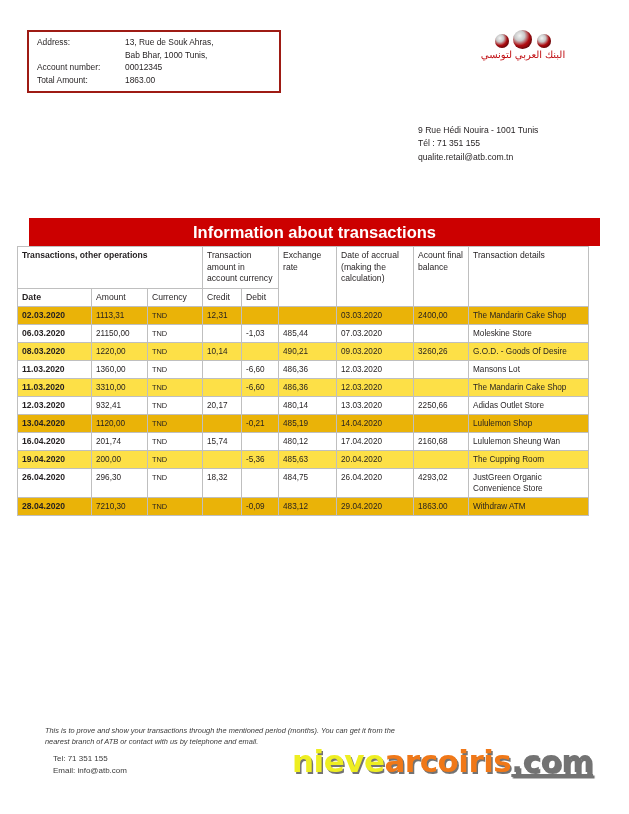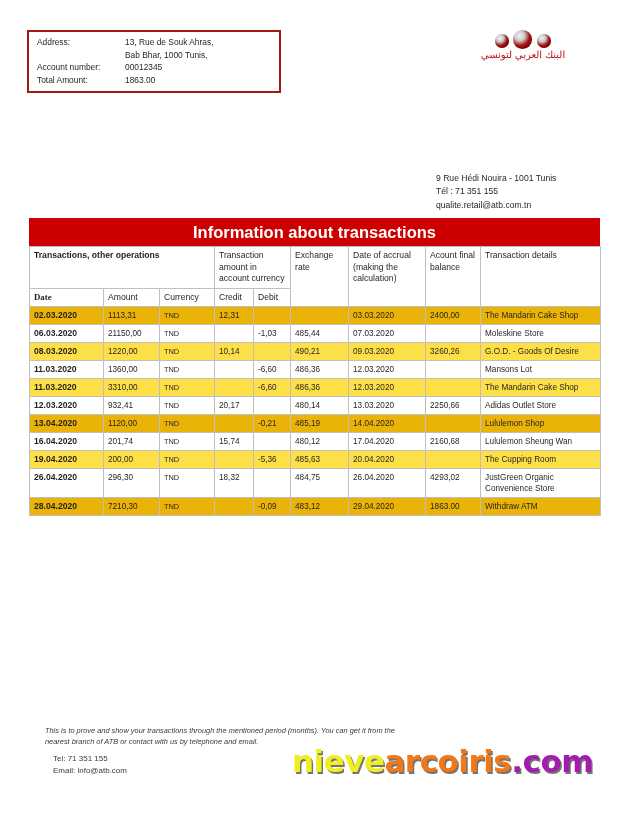--- a/index.html
+++ b/index.html
@@ -89,26 +89,25 @@
     font-size: 10px;
     color: #c00d11;
     line-height: 12px;
     direction: rtl;
     margin-top: -2px;
   }
 
   
   .bank-contact {
     position: absolute;
-    left: 436px;
+    left: 418px;
     top: 124px;
     font-size: 8.6px;
     line-height: 13.4px;
     color: #231f20;
-    margin-top: 48px;
   }
 
   
   .title-banner {
     position: absolute;
     left: 29px;
     top: 218px;
     width: 571px;
     height: 28px;
     background: #cc0000;
@@ -117,21 +116,21 @@
     font-size: 16.5px;
     display: flex;
     align-items: center;
     justify-content: center;
     box-sizing: border-box;
   }
 
   
   .txn-table {
     position: absolute;
-    left: 29px;
+    left: 17px;
     top: 246px;
     width: 571px;
     border-collapse: collapse;
     table-layout: fixed;
     font-size: 8.2px;
     color: #231f20;
     border-radius: 30px;
   }
   .txn-table th,
   .txn-table td {
@@ -151,21 +150,20 @@
   th.group-head {
     font-weight: bold;
     font-size: 8.8px;
   }
   th.sub-head {
     font-size: 8.6px;
   }
   th.sub-head.date-col {
     font-weight: bold;
     font-size: 8.8px;
-    font-family: Liberation Serif, serif;
   }
   td.date-cell {
     font-weight: bold;
     font-size: 8.6px;
     white-space: nowrap;
   }
   td.cur-cell {
     font-size: 7.4px;
   }
   tr.shade-dark td { background: #eab308; }
@@ -213,21 +211,21 @@
     font-family: "DejaVu Sans", sans-serif;
     font-weight: bold;
     font-size: 31px;
     letter-spacing: -0.5px;
     line-height: 34px;
     white-space: nowrap;
     text-shadow: 1.5px 1.5px 0 rgba(0,0,0,.55);
   }
   .wm-a { color: #eeee22; }
   .wm-b { color: #f07818; }
-  .wm-c { color: #a21caf; }
+  .wm-c { color: #737373; text-decoration: underline; }
 </style>
 </head>
 <body>
 
 <div class="page">
 
   <div class="customer-box">
     <div class="cust-row">
       <div class="cust-label">Address:</div>
       <div class="cust-value">13, Rue de Souk Ahras,</div>

